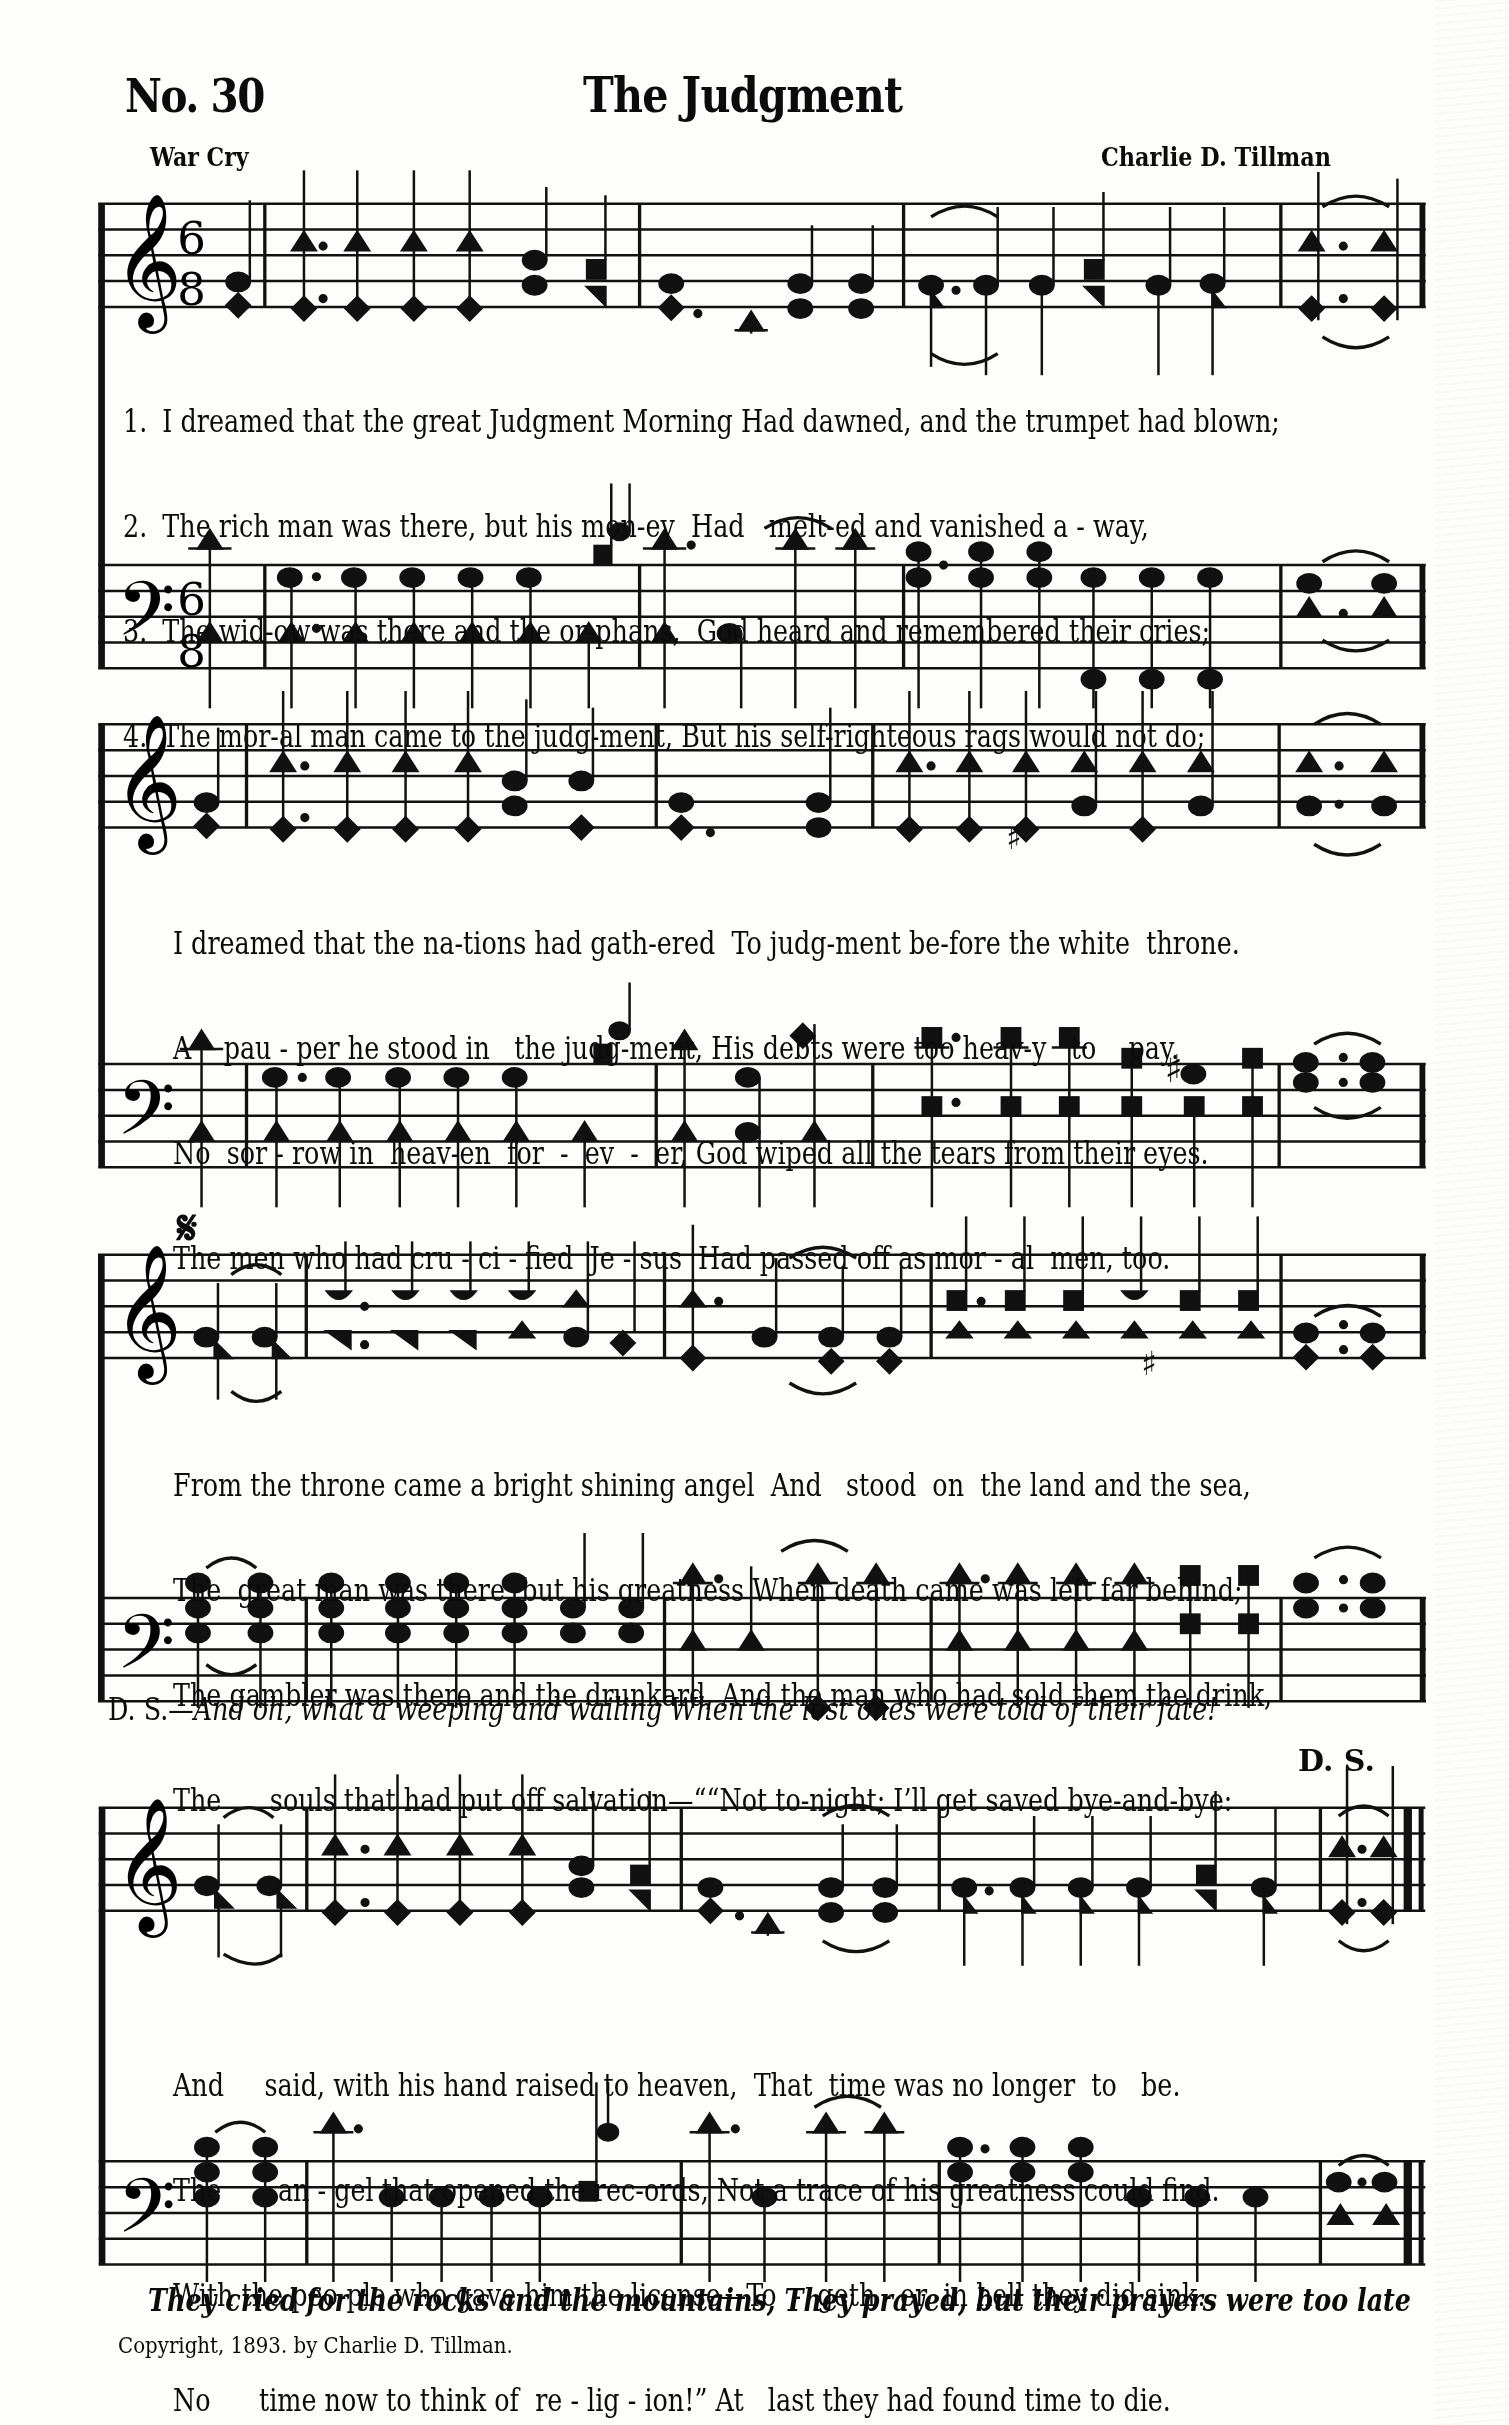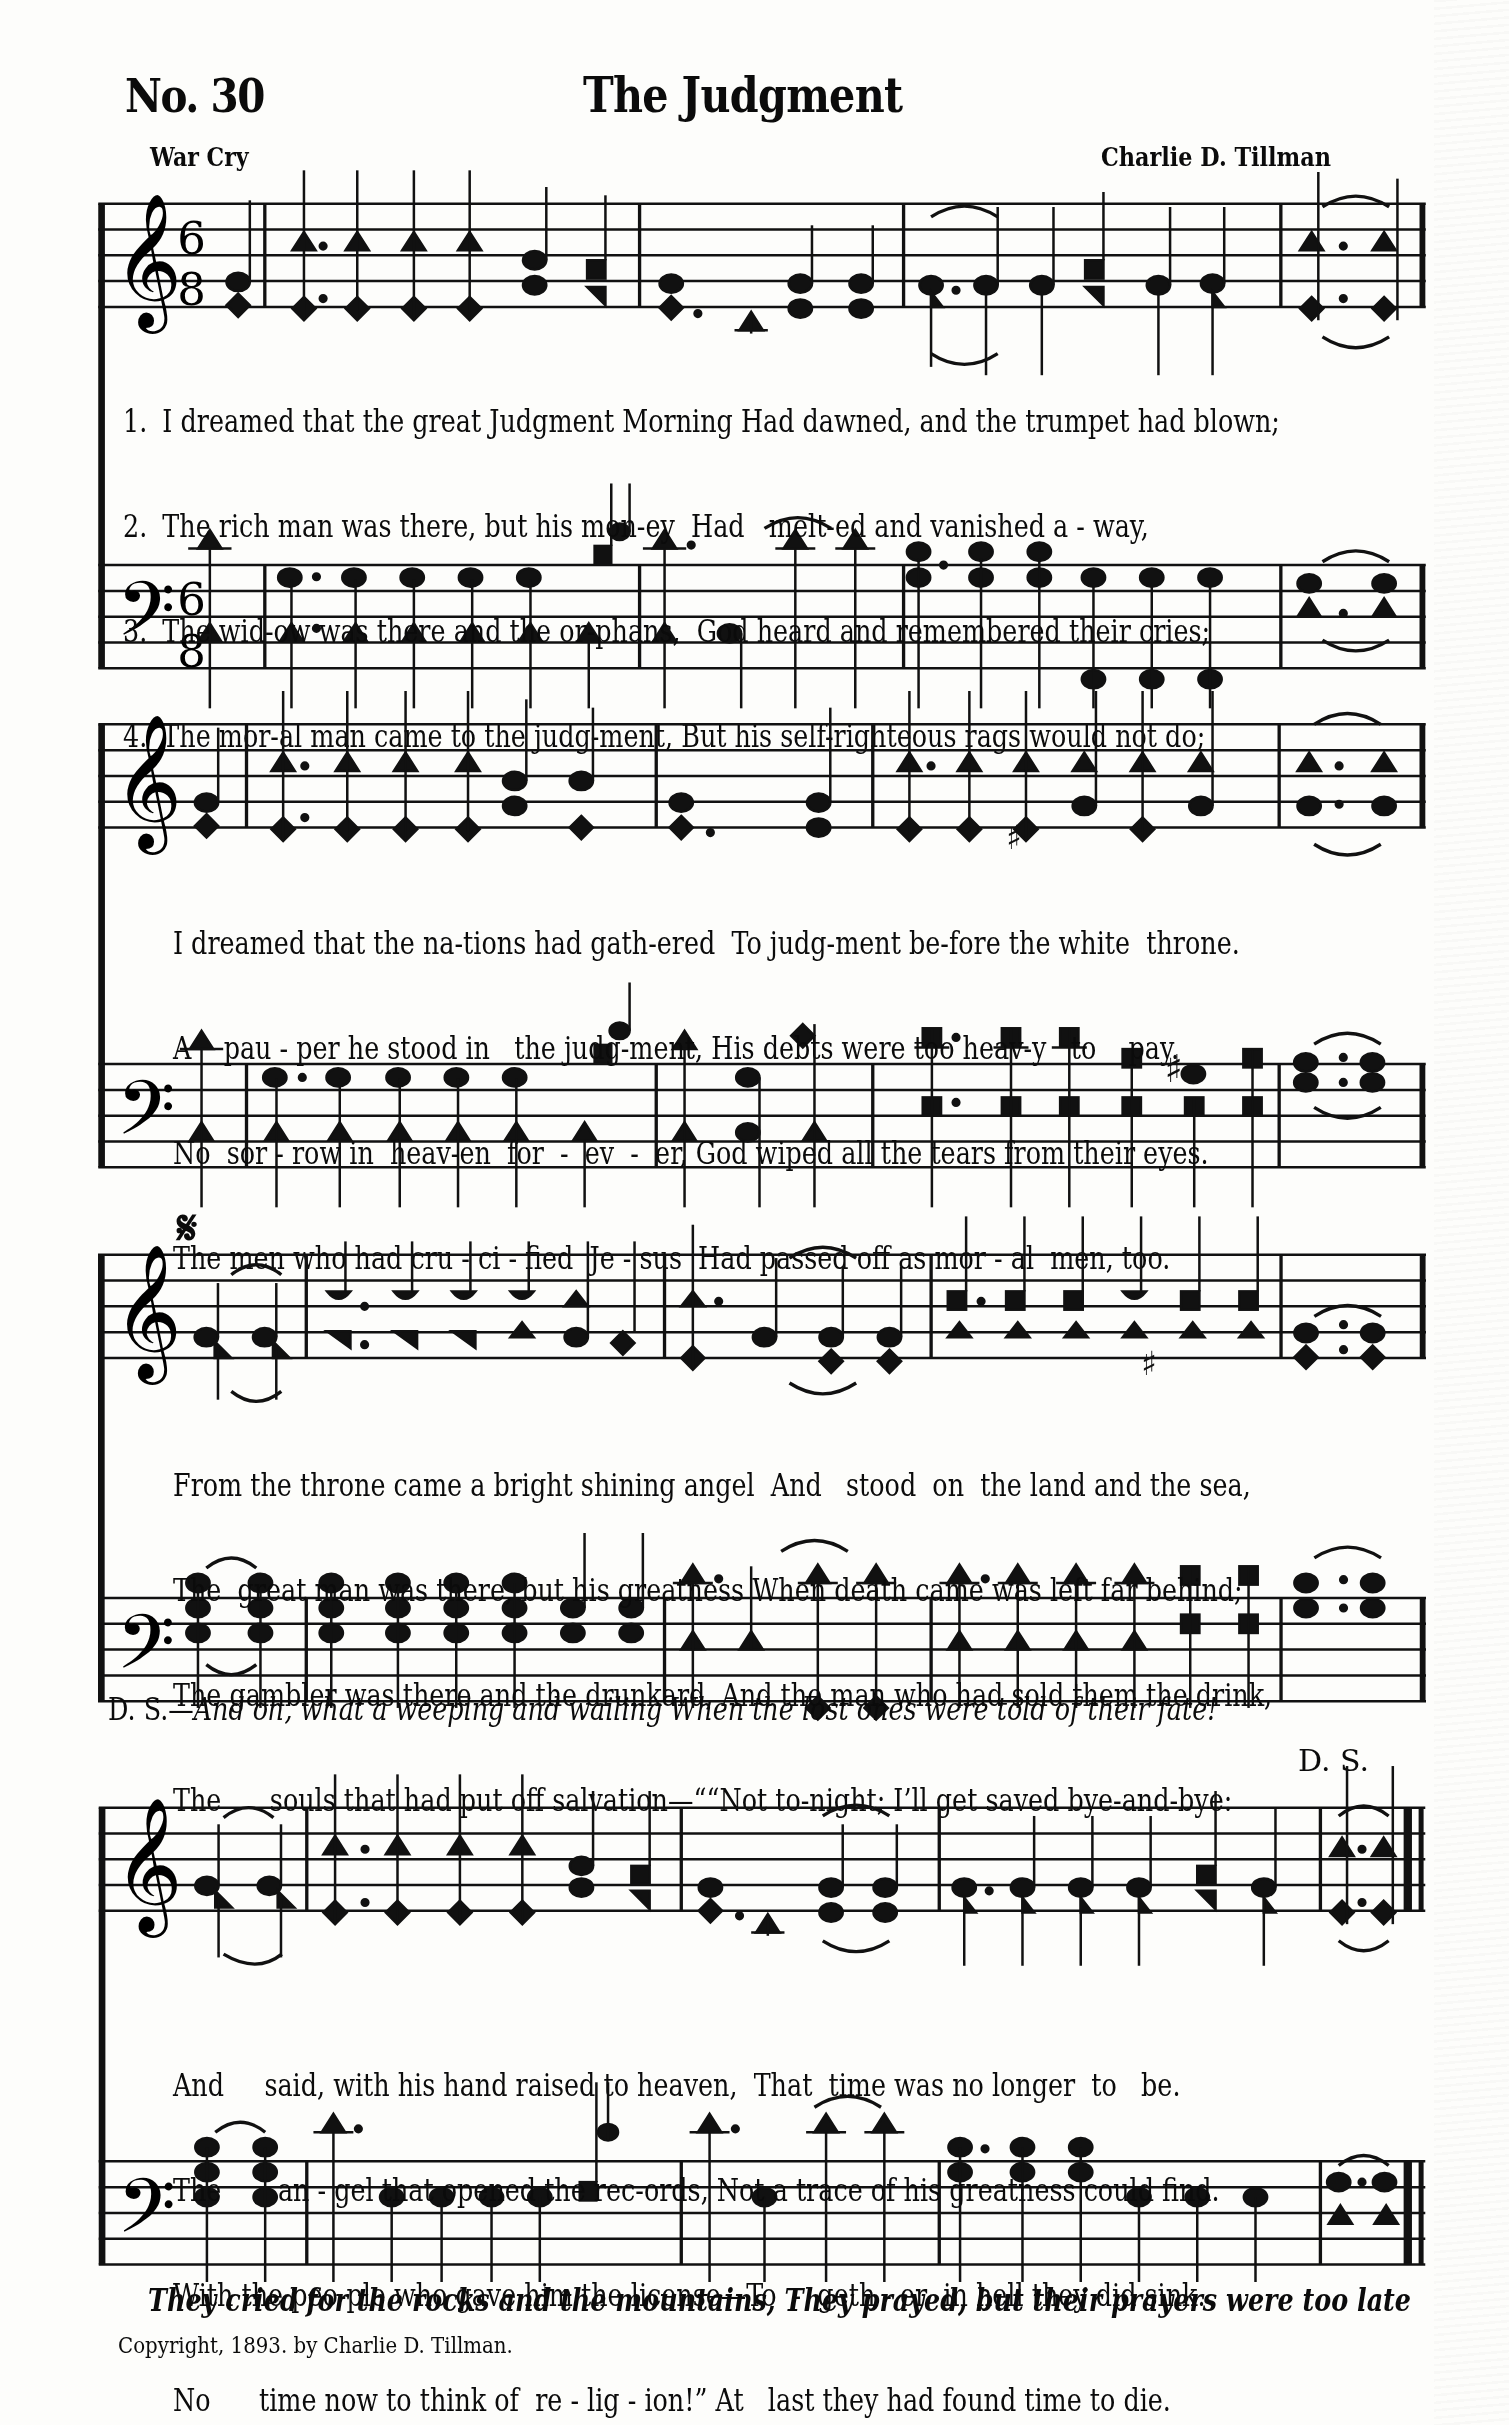--- a/index.html
+++ b/index.html
@@ -12,21 +12,21 @@
   .hdr-title { left:583px; top:67px; font-size:48px; font-weight:bold; letter-spacing:-0.8px; transform:scaleX(0.86); transform-origin:left; }
   .hdr-tune { left:150px; top:142px; font-size:26px; font-weight:bold; transform:scaleX(0.85); transform-origin:left; }
   .hdr-composer { left:1101px; top:142px; font-size:26px; font-weight:bold; transform:scaleX(0.86); transform-origin:left; }
   .system { position:absolute; left:98px; width:1328px; }
   .system svg { position:absolute; left:0; top:0; overflow:visible; }
   .lyrics { position:absolute; font-size:31px; line-height:35px; white-space:pre; transform:scaleX(0.82); transform-origin:left top; }
   .lyrics .ln { display:block; height:35px; }
   .lyrics .vn { display:inline-block; width:48px; }
   .ds-line { left:108px; top:1691px; font-size:31px; white-space:pre; transform:scaleX(0.82); transform-origin:left; }
   .ds-line i { font-style:italic; }
-  .ds-mark { left:1298px; top:1743px; font-size:30px; font-weight:normal; }
+  .ds-mark { left:1298px; top:1743px; font-size:30px; font-weight:bold; }
   .refrain { left:148px; top:2282px; font-size:31px; font-style:italic; font-weight:bold; white-space:pre; transform:scaleX(0.82); transform-origin:left; }
   .copyright { left:118px; top:2332px; font-size:23px; white-space:pre; transform:scaleX(0.86); transform-origin:left; }
   .segno { font-size:47px; font-weight:bold; }
   .grain { position:absolute; right:0; top:0; width:75px; height:2426px;
     background:repeating-linear-gradient(175deg, rgba(0,0,0,0.02) 0 2.5px, rgba(0,0,0,0) 2.5px 7.5px); pointer-events:none; }
 </style>
 </head>
 <body>
 
 <div class="abs hdr-num">No. 30</div>

